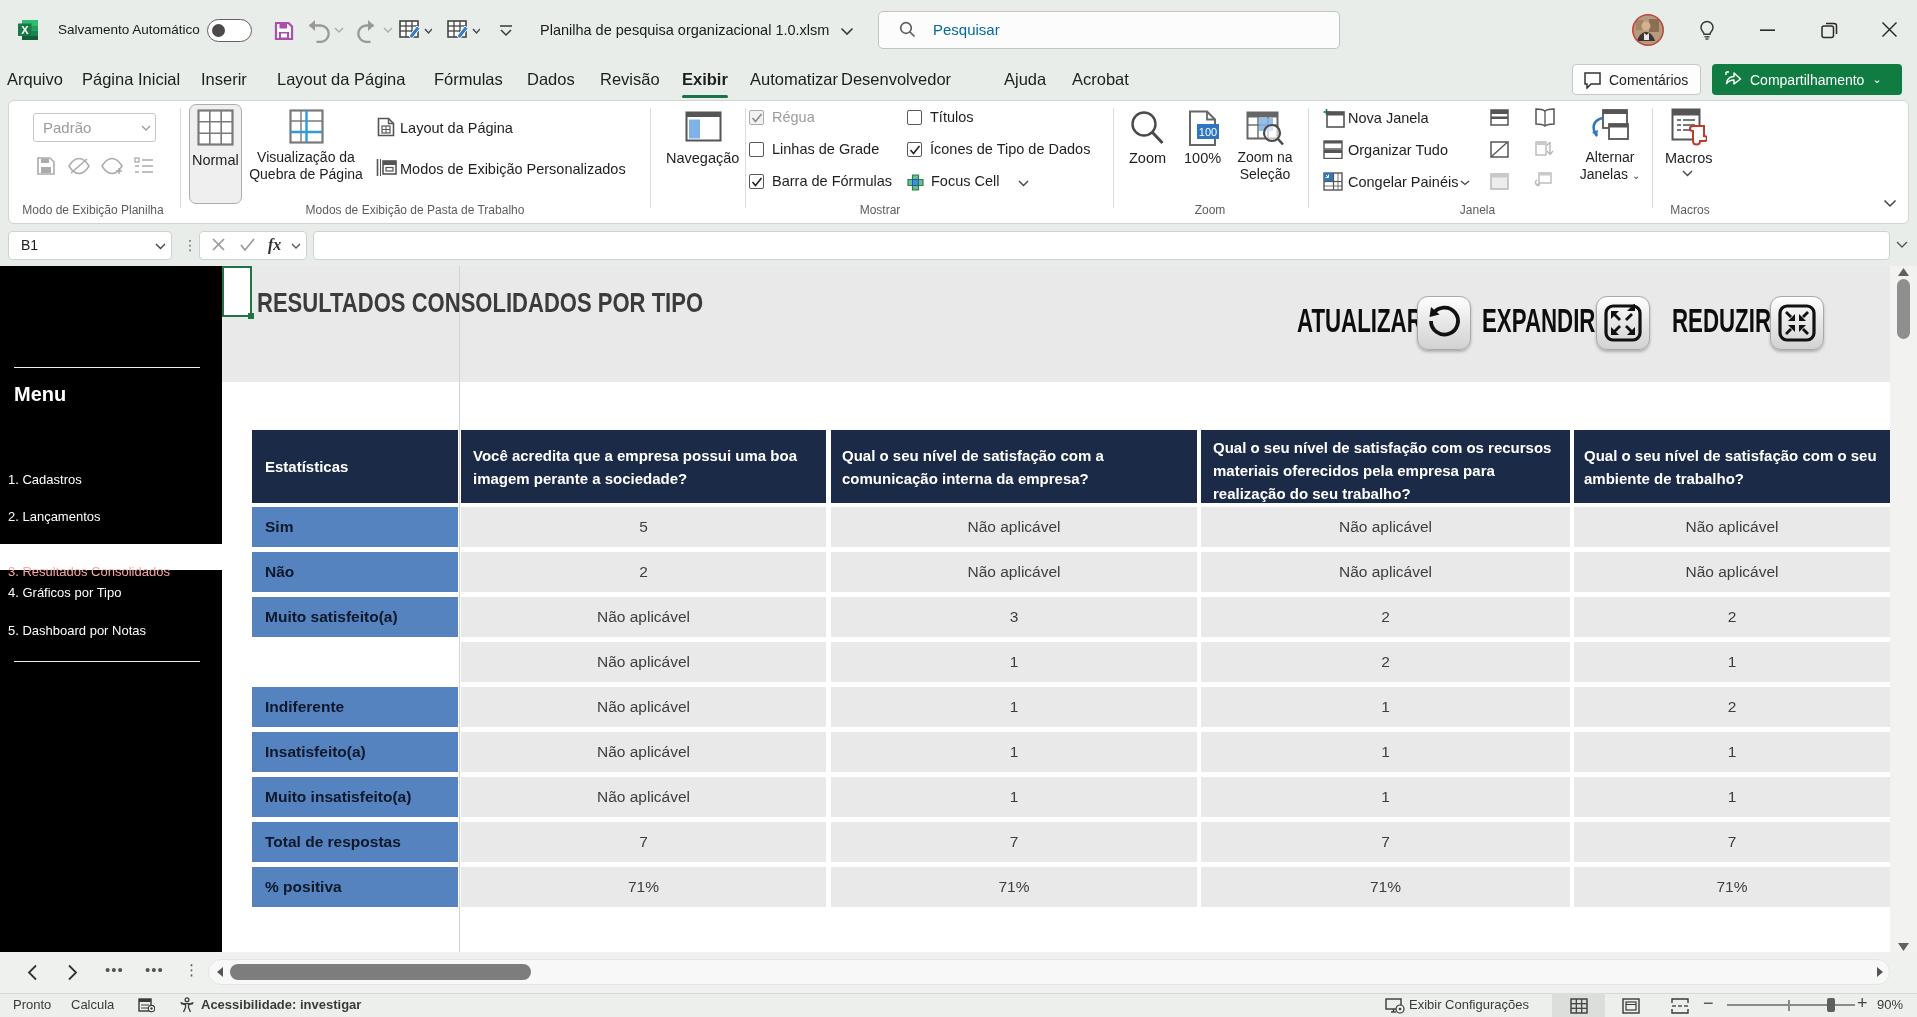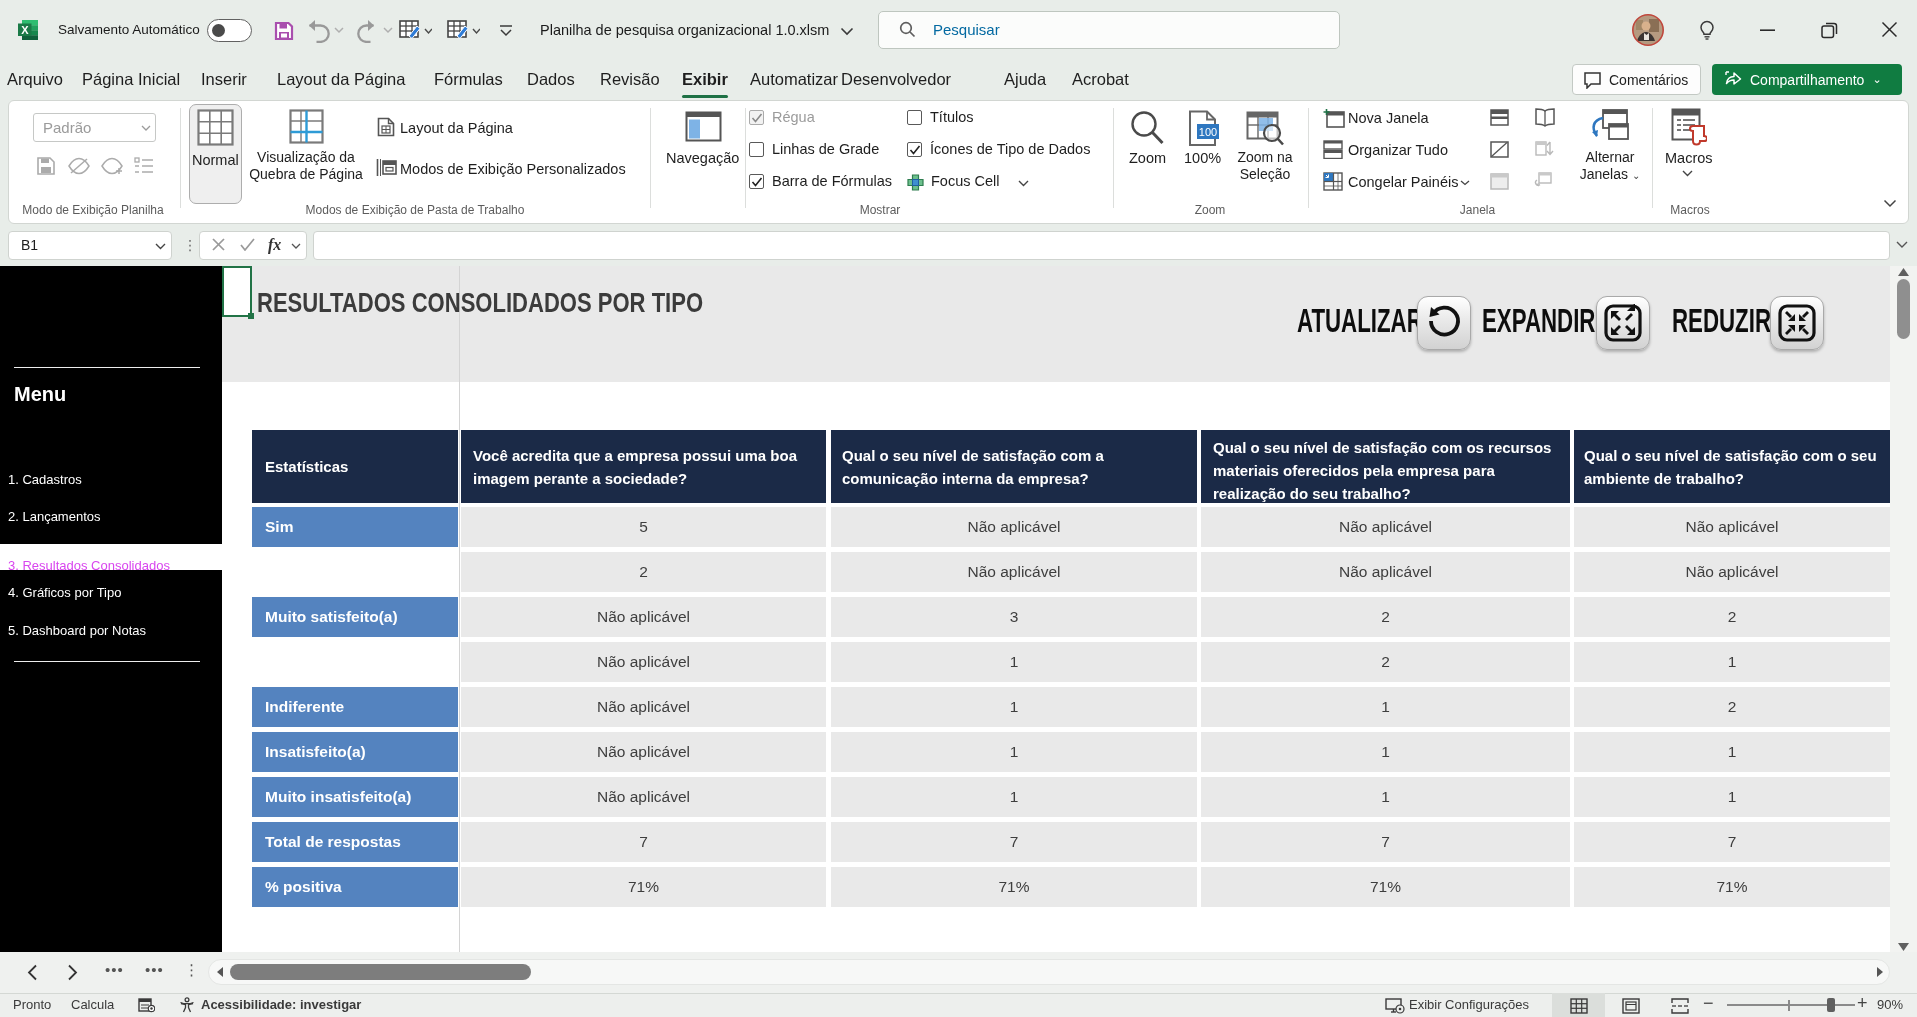--- a/index.html
+++ b/index.html
@@ -40,21 +40,21 @@
 #gridline{left:459px;top:0;width:1px;height:686px;background:#D4D4D4}
 #sidebar{left:0;top:0;width:222px;height:686px;background:#000;color:#fff}
 .sline{position:absolute;left:14px;width:186px;height:1px;background:#EDEDED}
 .smenu{position:absolute;left:8px;font-size:13px;white-space:nowrap}
 #sactive{left:0;top:278px;width:222px;height:26px;background:#fff}
 
 .actxt{position:absolute;font-weight:bold;font-size:34px;color:#0d0d0d;white-space:nowrap;transform:scale(0.655,1);transform-origin:left top}
 .acic{position:absolute;width:54px;height:54px;border-radius:11px;background:linear-gradient(#ffffff, #e9e9e9 45%, #d2d2d2);border:1px solid #A9A9A9;box-shadow:0 2px 3px rgba(0,0,0,0.25);display:flex;align-items:center;justify-content:center}
 
 .th{position:absolute;background:#1B2A47;color:#fff;font-weight:bold;font-size:15px}
-.rl{position:absolute;background:#5483BF;color:#ffffff;font-weight:bold;font-size:15.5px;line-height:40px;padding-left:13px;white-space:nowrap}
+.rl{position:absolute;background:#5483BF;color:#0f172a;font-weight:bold;font-size:15.5px;line-height:40px;padding-left:13px;white-space:nowrap}
 .dc{position:absolute;background:#E9E9E9;color:#3E3E3E;font-size:15.5px;line-height:40px;text-align:center;white-space:nowrap}
 
 #tabbar{left:0;top:952px;width:1917px;height:41px;background:#EFF1EF}
 #statusbar{left:0;top:993px;width:1917px;height:24px;background:#EDEFED;border-top:1px solid #D4D8D4}
 .sbt{position:absolute;font-size:13px;color:#3A3A3A;line-height:24px;white-space:nowrap}
 #vscroll{left:1890px;top:266px;width:27px;height:686px;background:#F2F3F1}
 </style>
 </head>
 <body>
 
@@ -568,20 +568,21 @@
   <div class="th" style="left:461px;top:164px;width:365px;height:73px;padding:14px 0 0 12px;line-height:23px">Você acredita que a empresa possui uma boa<br>imagem perante a sociedade?</div>
   <div class="th" style="left:252px;top:164px;width:206px;height:73px;line-height:73px;padding-left:13px">Estatísticas</div>
   <div class="th" style="left:831px;top:164px;width:366px;height:73px;padding:14px 0 0 11px;line-height:23px">Qual o seu nível de satisfação com a<br>comunicação interna da empresa?</div>
   <div class="th" style="left:1201px;top:164px;width:369px;height:73px;padding:6px 0 0 12px;line-height:23px">Qual o seu nível de satisfação com os recursos<br>materiais oferecidos pela empresa para<br>realização do seu trabalho?</div>
   <div class="th" style="left:1574px;top:164px;width:316px;height:73px;padding:14px 0 0 10px;line-height:23px">Qual o seu nível de satisfação com o seu<br>ambiente de trabalho?</div>
   <div class="rl" style="left:252px;top:241px;width:206px;height:40px">Sim</div>
   <div class="dc" style="left:461px;top:241px;width:365px;height:40px">5</div>
   <div class="dc" style="left:831px;top:241px;width:366px;height:40px">Não aplicável</div>
   <div class="dc" style="left:1201px;top:241px;width:369px;height:40px">Não aplicável</div>
   <div class="dc" style="left:1574px;top:241px;width:316px;height:40px">Não aplicável</div>
+  <div class="rl" style="left:252px;top:286px;width:206px;height:40px">Não</div>
   <div class="dc" style="left:461px;top:286px;width:365px;height:40px">2</div>
   <div class="dc" style="left:831px;top:286px;width:366px;height:40px">Não aplicável</div>
   <div class="dc" style="left:1201px;top:286px;width:369px;height:40px">Não aplicável</div>
   <div class="dc" style="left:1574px;top:286px;width:316px;height:40px">Não aplicável</div>
   <div class="rl" style="left:252px;top:331px;width:206px;height:40px">Muito satisfeito(a)</div>
   <div class="dc" style="left:461px;top:331px;width:365px;height:40px">Não aplicável</div>
   <div class="dc" style="left:831px;top:331px;width:366px;height:40px">3</div>
   <div class="dc" style="left:1201px;top:331px;width:369px;height:40px">2</div>
   <div class="dc" style="left:1574px;top:331px;width:316px;height:40px">2</div>
   <div class="dc" style="left:461px;top:376px;width:365px;height:40px">Não aplicável</div>
@@ -613,21 +614,21 @@
   <div class="dc" style="left:831px;top:601px;width:366px;height:40px">71%</div>
   <div class="dc" style="left:1201px;top:601px;width:369px;height:40px">71%</div>
   <div class="dc" style="left:1574px;top:601px;width:316px;height:40px">71%</div>
 
   <div class="a" id="sidebar">
     <div class="sline" style="top:101px"></div>
     <div class="smenu" style="left:14px;top:117px;font-size:20px;font-weight:bold">Menu</div>
     <div class="a" id="sactive"></div>
     <div class="smenu" style="top:206px">1. Cadastros</div>
     <div class="smenu" style="top:243px">2. Lançamentos</div>
-    <div class="smenu" style="top:292px;color:#d946ef">3. Resultados Consolidados</div>
+    <div class="smenu" style="top:298px;color:#fca5a5">3. Resultados Consolidados</div>
     <div class="smenu" style="top:319px">4. Gráficos por Tipo</div>
     <div class="smenu" style="top:357px">5. Dashboard por Notas</div>
     <div class="sline" style="top:395px"></div>
   </div>
 </div>
 
 <div class="a" id="vscroll"></div>
 <div class="ic" id="vs-up" style="left:1897px;top:267px">
     <svg width="13" height="10" viewBox="0 0 13 10">
       <path d="M6.5 1L12 9H1z" fill="#606060"></path>

